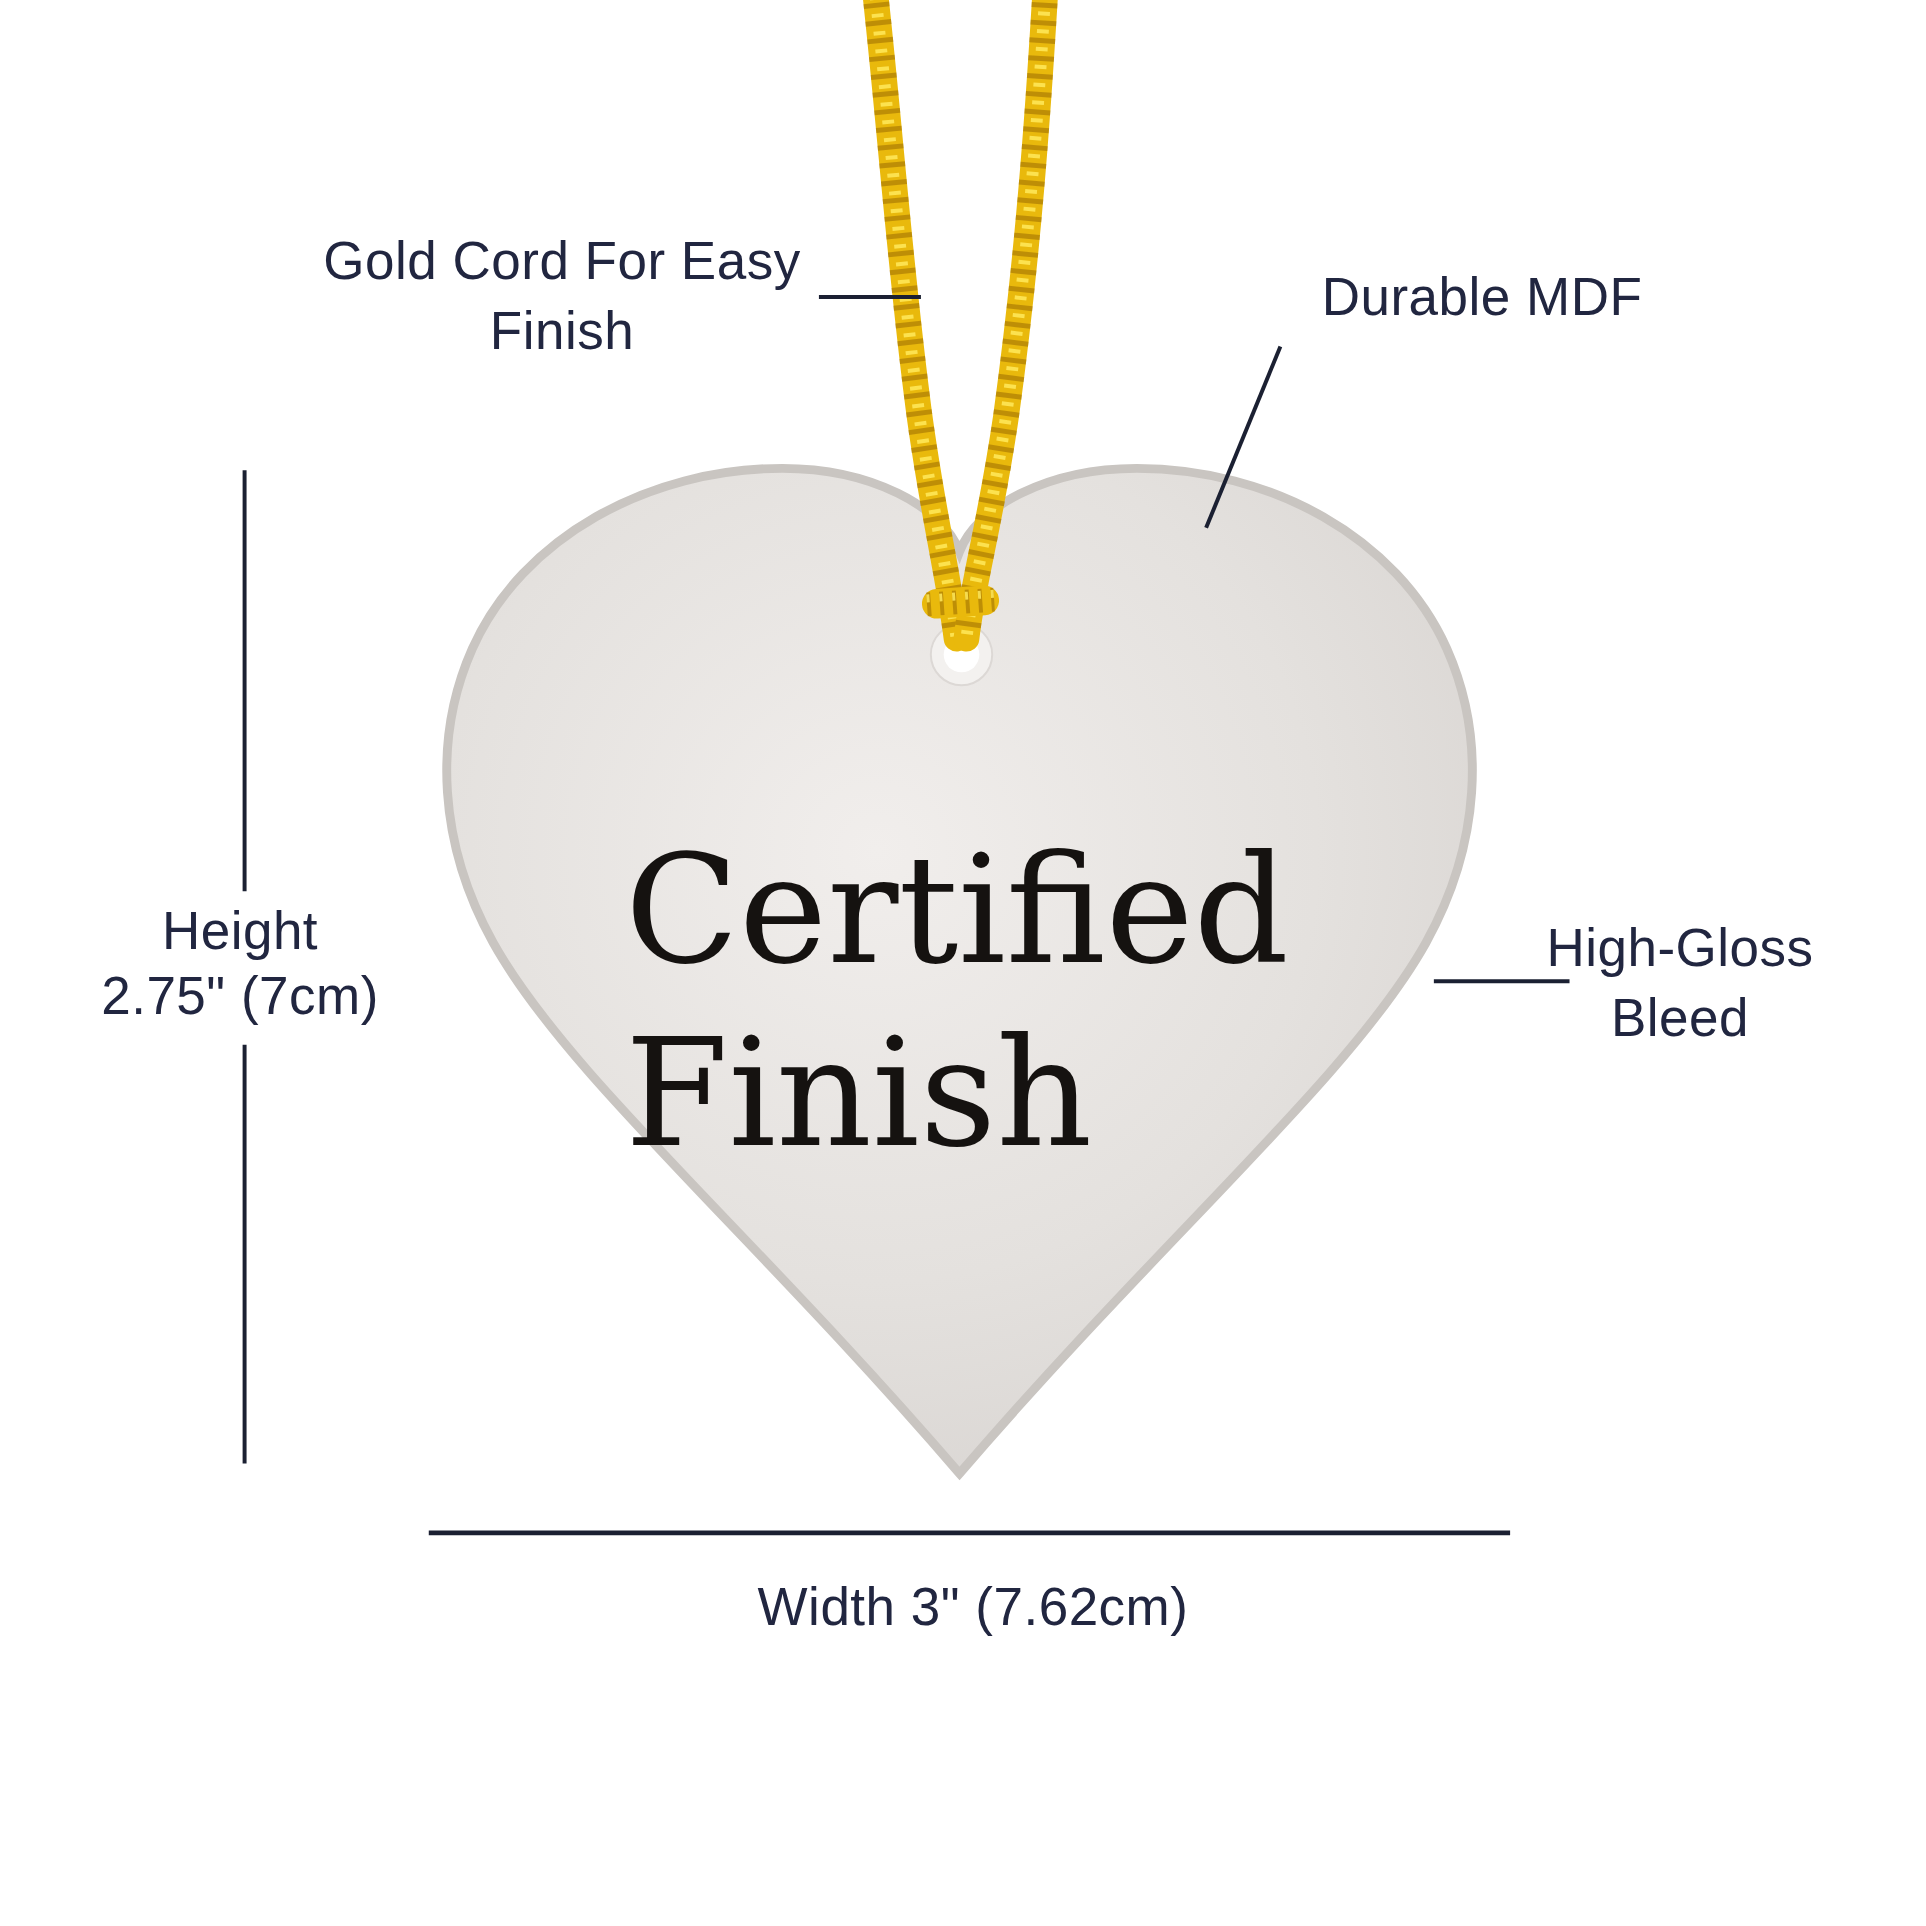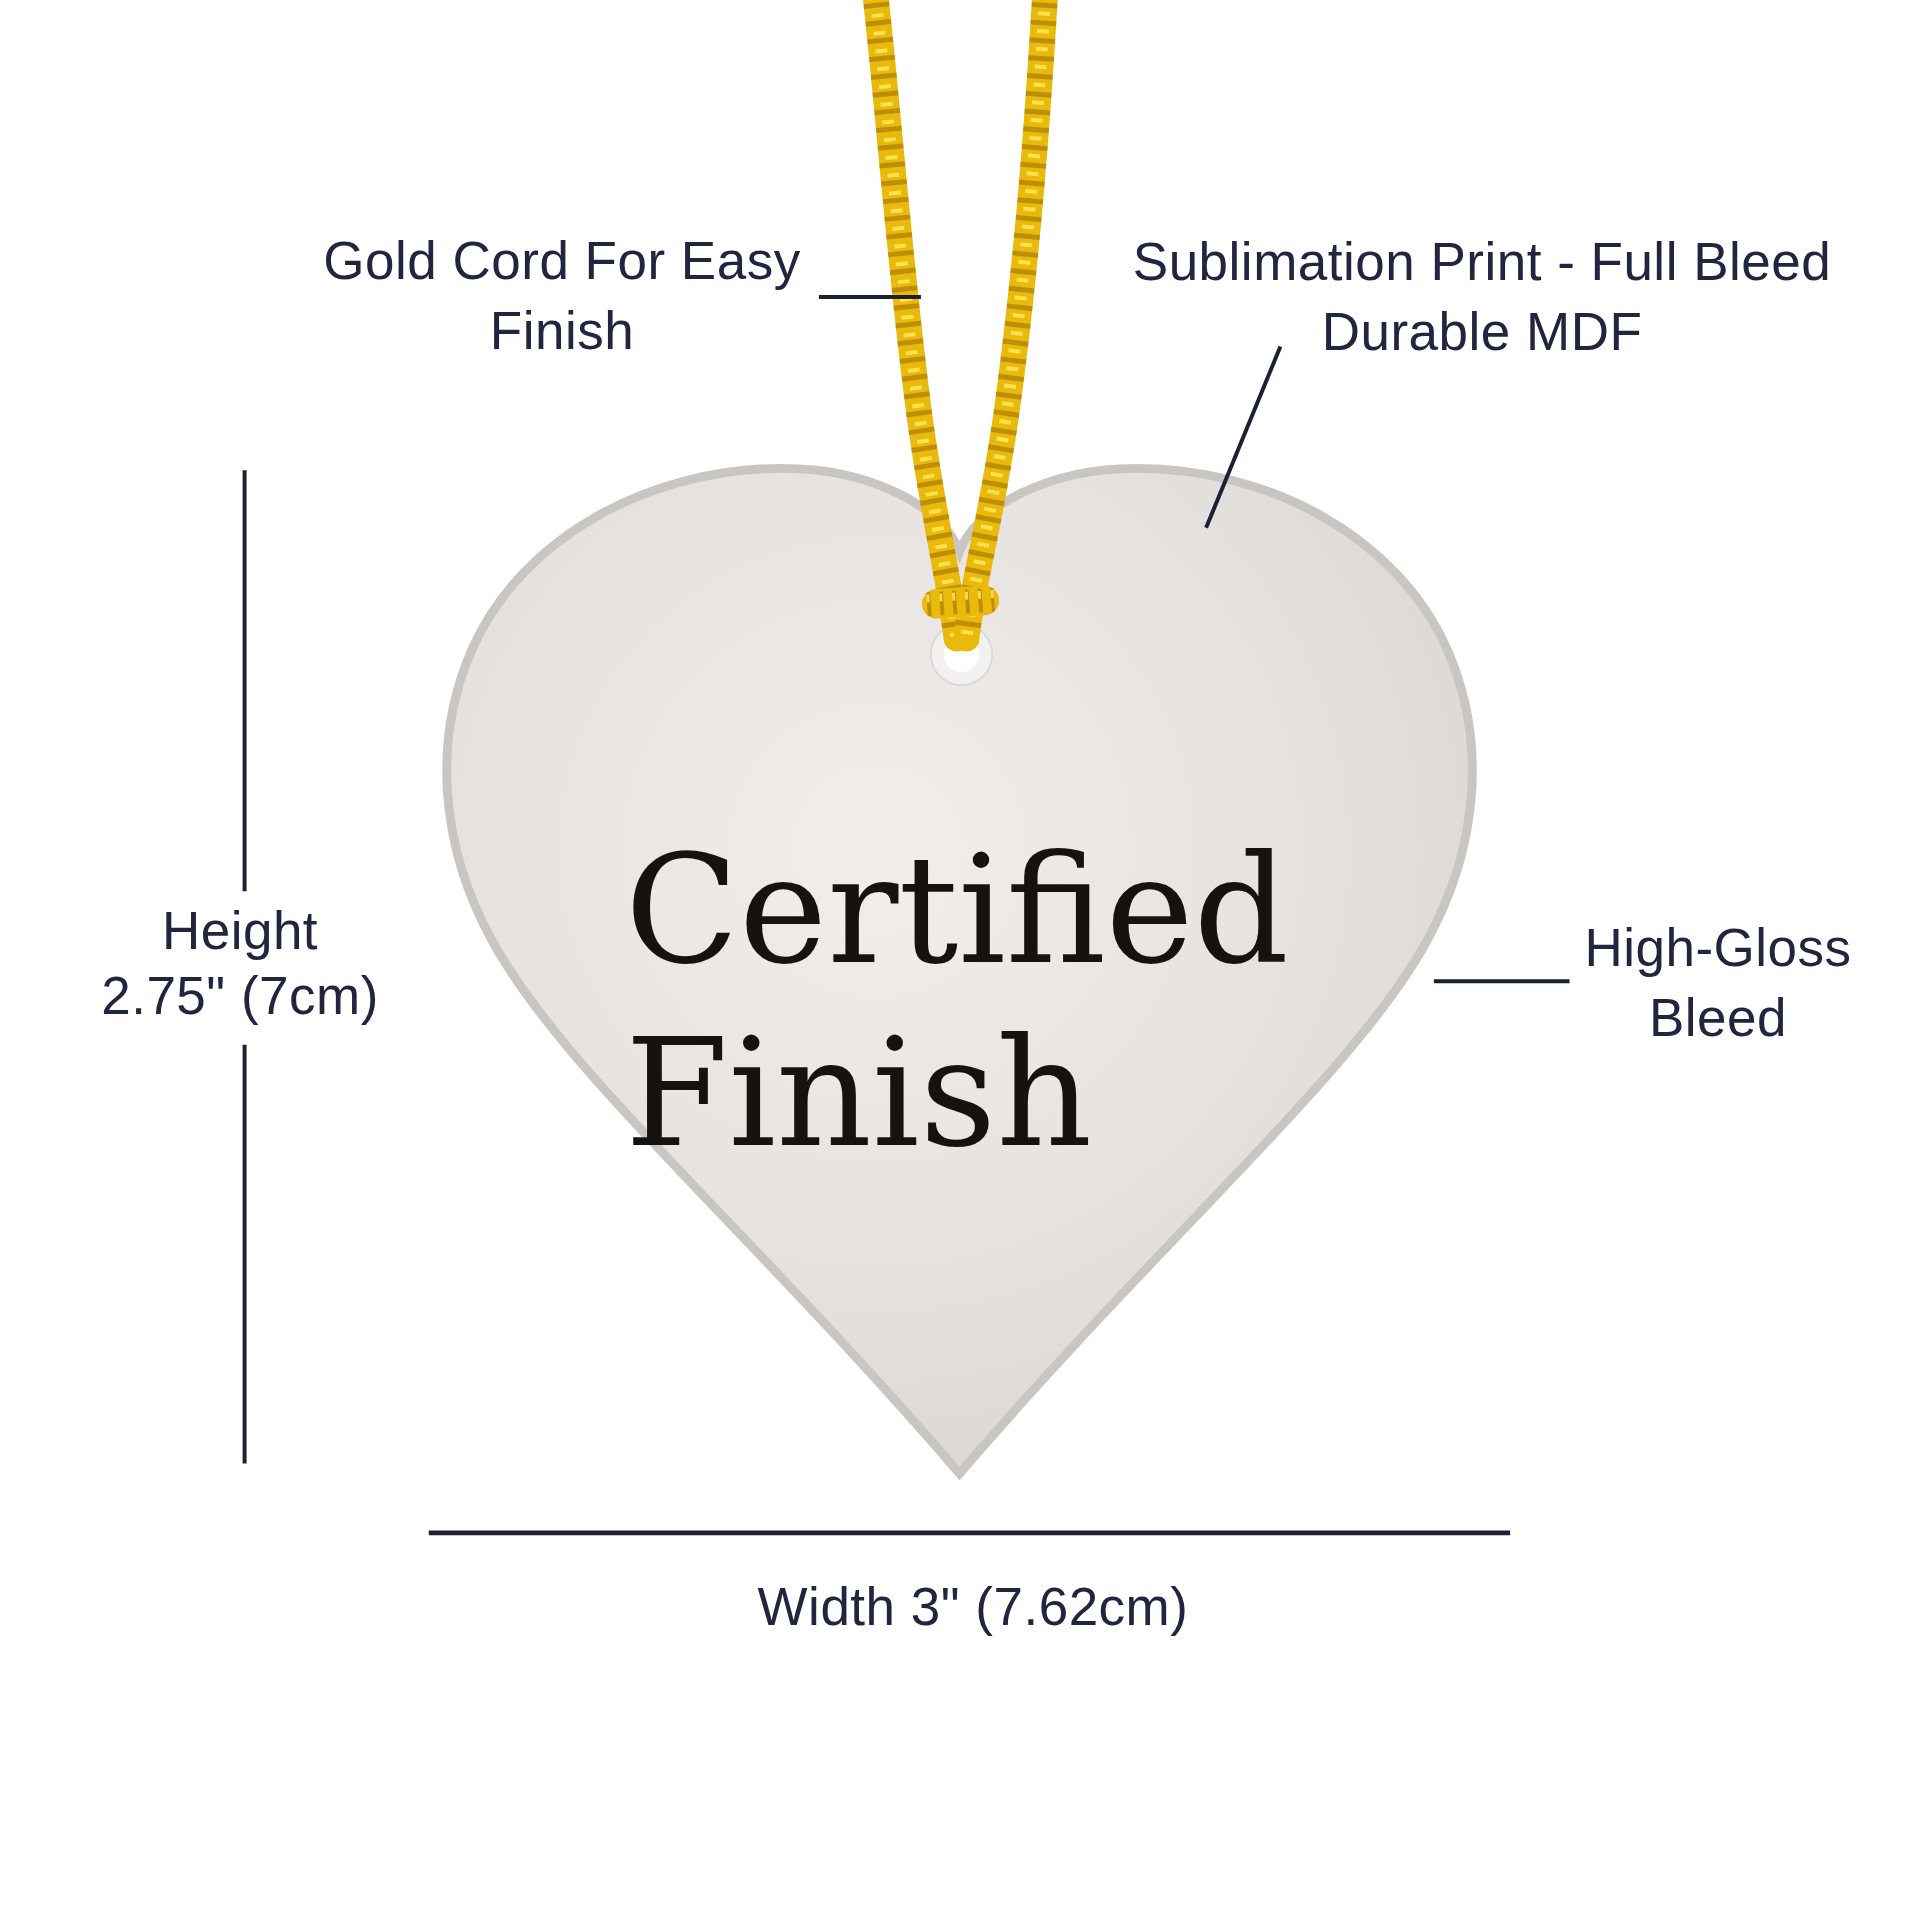--- a/index.html
+++ b/index.html
@@ -17,21 +17,21 @@
     text-align:center;
     color:#212640;
     font-size:53px;
     line-height:70px;
     font-weight:500;
     letter-spacing:0.5px;
     white-space:nowrap;
   }
   #label-cord  {left:562px;  top:296px;}
   #label-print {left:1482px; top:297px;}
-  #label-gloss {left:1718px; top:983px;}
+  #label-gloss {left:1680px; top:983px;}
   #label-height{left:240px;  top:963px; line-height:65px;}
   #label-width {left:973px;  top:1607px;}
   #heart-text{
     position:absolute;
     left:957px; top:1002px;
     transform:translate(-50%,-50%);
     text-align:left;
     font-family:"DejaVu Serif", serif;
     font-size:149px;
     line-height:183px;
@@ -89,21 +89,20 @@
     <line x1="247" y1="1055" x2="247" y2="1478" stroke="#1b2032" stroke-width="4"></line>
     <line x1="433" y1="1548" x2="1525" y2="1548" stroke="#1b2032" stroke-width="5"></line>
   </svg>
 
   <div class="label" id="label-cord">
     <div>Gold Cord For Easy</div>
     <div>Finish</div>
   </div>
 
   <div class="label" id="label-print">
-    <div>Sublimation Print - Full Bleed</div>
     <div>Durable MDF</div>
   </div>
 
   <div class="label" id="label-gloss">
     <div>High-Gloss</div>
     <div>Bleed</div>
   </div>
 
   <div class="label" id="label-height">
     <div>Height</div>

